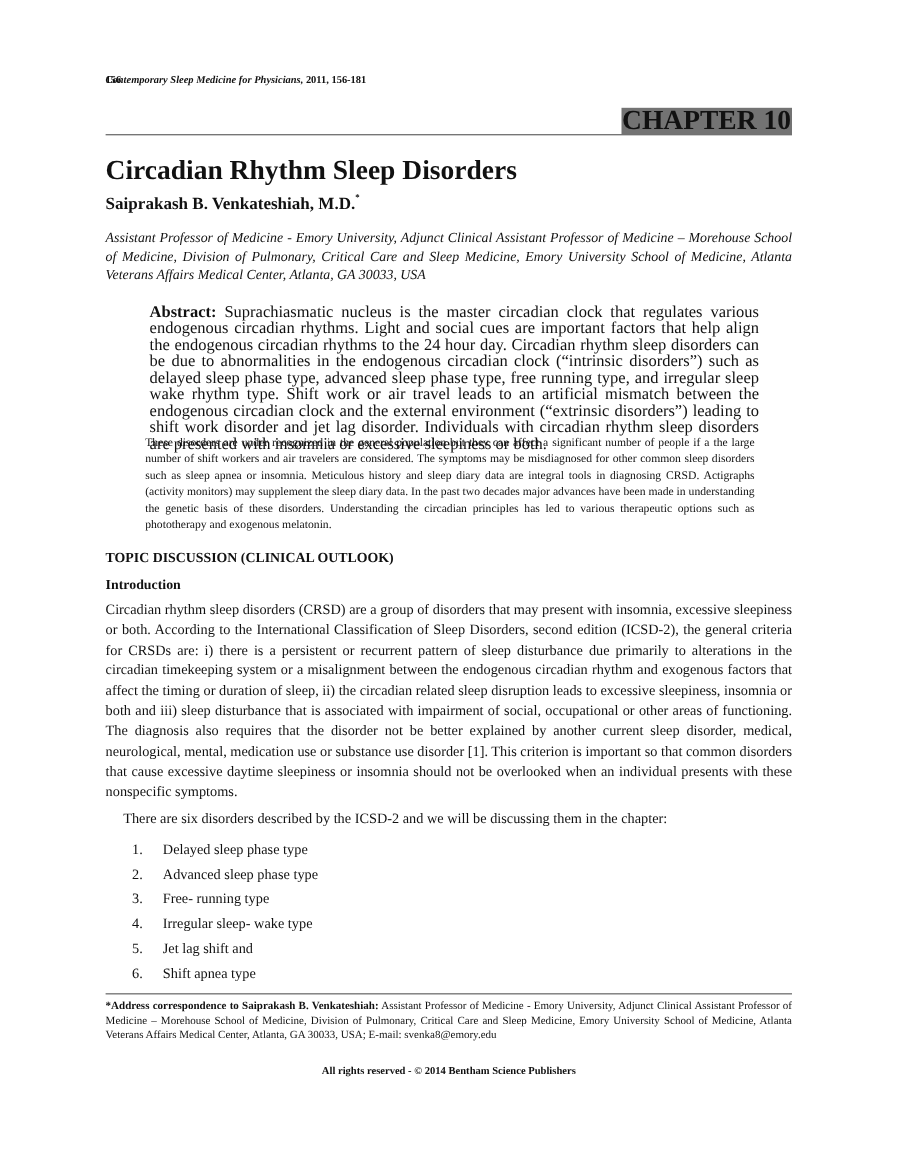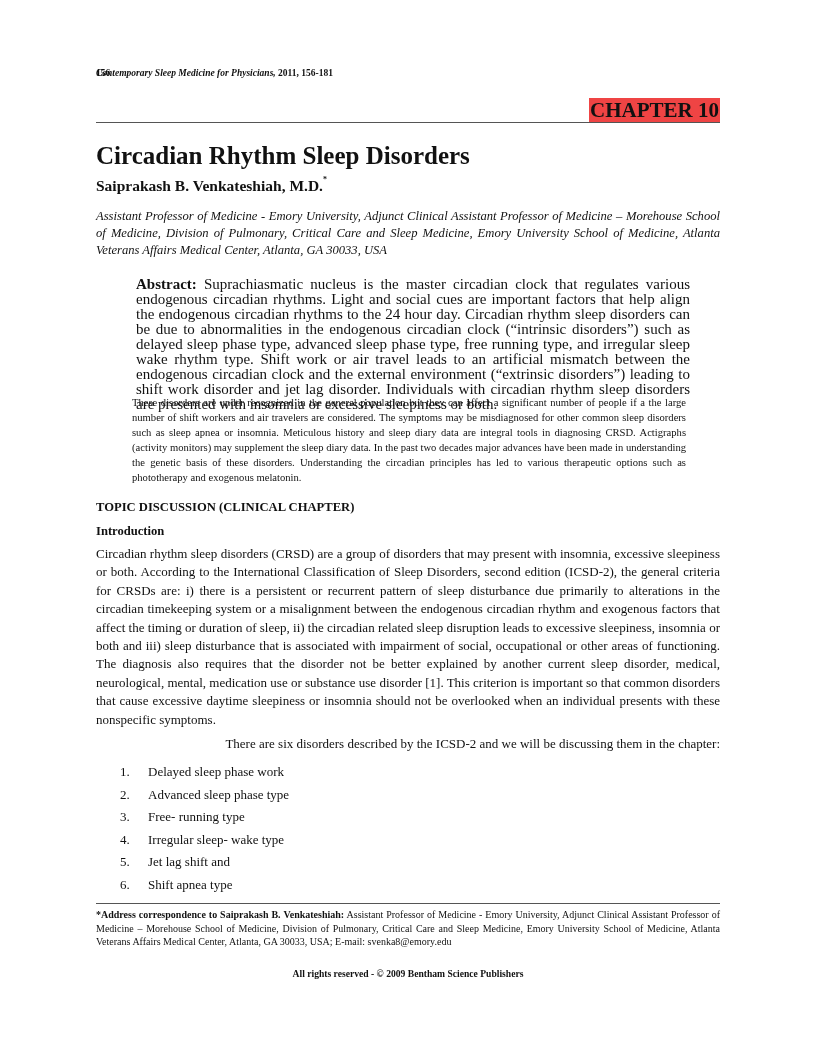--- a/index.html
+++ b/index.html
@@ -5,41 +5,41 @@
   html, body { margin: 0; padding: 0; background: #ffffff; }
   body { width: 816px; height: 1056px; position: relative; overflow: hidden;
          font-family: "Liberation Serif", "DejaVu Serif", serif; color: #111; }
   .page { position: absolute; left: 96px; top: 0; width: 624px; }
 
   .running-head { position: absolute; top: 68px; left: 0; width: 624px; height: 14px; font-size: 9.5px; font-weight: bold; }
   .running-head .pgnum { position: absolute; left: 0; top: 0; text-align: center; }
   .running-head .journal { position: absolute; left: 0; width: 624px; text-align: left; top: 0; font-style: italic; }
   .running-head .journal .years { font-style: normal; }
 
-  .chapter-label { position: absolute; top: 98px; right: 0; background: #ef4444; font-weight: bold;
-                   font-size: 21px; padding: 0 1px; line-height: 24px; margin-left: 30px; }
+  .chapter-label { position: absolute; top: 98px; right: 0; background: #737373; font-weight: bold;
+                   font-size: 25px; padding: 0 1px; line-height: 24px; margin-left: 30px; }
   .header-rule { position: absolute; top: 122px; left: 0; width: 624px; height: 0; border-top: 1.3px solid #555; }
 
   .title { position: absolute; top: 142px; left: 0; font-size: 25px; font-weight: bold; margin: 0; }
   .author { position: absolute; top: 177px; left: 0; font-size: 15.5px; font-weight: bold; margin: 0; }
   .author sup { font-size: 8px; vertical-align: top; position: relative; top: -2px; }
   .affiliation { position: absolute; top: 208px; left: 0; width: 624px; font-size: 12.6px; font-style: italic;
                  line-height: 17px; text-align: justify; margin: 0; }
 
   .abstract { position: absolute; top: 273px; left: 36px; width: 554px; font-size: 15px; line-height: 15px;
               text-align: justify; margin: 4px; }
   .abstract b { font-weight: bold; }
   .abstract2 { position: absolute; top: 395px; left: 36px; width: 554px; font-size: 10.6px; line-height: 15px;
                text-align: justify; margin: 0; }
 
   .section-head { position: absolute; top: 500px; left: 0; font-size: 12.6px; font-weight: bold; margin: 0; }
   .sub-head { position: absolute; top: 524px; left: 0; font-size: 12.6px; font-weight: bold; margin: 0; }
   .intro { position: absolute; top: 545px; left: 0; width: 624px; font-size: 13px; line-height: 18.4px;
            text-align: justify; margin: 0; }
-  .lead-in { position: absolute; top: 735px; left: 0; width: 624px; font-size: 13px; line-height: 18px; margin: 0; text-align: right; }
+  .lead-in { position: absolute; top: 735px; left: 16px; width: 624px; font-size: 13px; line-height: 18px; margin: 0; }
 
   .disorder-list { position: absolute; top: 763px; left: 0; margin: 0; padding: 0; list-style: none; font-size: 13px; }
   .disorder-list li { height: 22.6px; line-height: 18px; position: relative; }
   .disorder-list .num { position: absolute; left: 24px; width: 20px; }
   .disorder-list .txt { position: absolute; left: 52px; white-space: nowrap; }
 
   .foot-rule { position: absolute; top: 903px; left: 0; width: 624px; height: 0; border-top: 1.3px solid #555; }
   .footnote { position: absolute; top: 908px; left: 0; width: 624px; font-size: 10px; line-height: 13.6px;
               text-align: justify; margin: 0; }
   .footnote b { font-weight: bold; }
@@ -60,29 +60,29 @@
   <div class="chapter-label">CHAPTER 10</div>
   <div class="header-rule"></div>
 
   <h1 class="title">Circadian Rhythm Sleep Disorders</h1>
   <p class="author"><span>Saiprakash B. Venkateshiah, M.D.</span><sup>*</sup></p>
   <p class="affiliation">Assistant Professor of Medicine - Emory University, Adjunct Clinical Assistant Professor of Medicine – Morehouse School of Medicine, Division of Pulmonary, Critical Care and Sleep Medicine, Emory University School of Medicine, Atlanta Veterans Affairs Medical Center, Atlanta, GA 30033, USA</p>
 
   <p class="abstract"><b>Abstract:</b><span> Suprachiasmatic nucleus is the master circadian clock that regulates various endogenous circadian rhythms. Light and social cues are important factors that help align the endogenous circadian rhythms to the 24 hour day. Circadian rhythm sleep disorders can be due to abnormalities in the endogenous circadian clock (“intrinsic disorders”) such as delayed sleep phase type, advanced sleep phase type, free running type, and irregular sleep wake rhythm type. Shift work or air travel leads to an artificial mismatch between the endogenous circadian clock and the external environment (“extrinsic disorders”) leading to shift work disorder and jet lag disorder. Individuals with circadian rhythm sleep disorders are presented with insomnia or excessive sleepiness or both.</span></p>
   <p class="abstract2">These disorders are under recognized in the general population but they can affect a significant number of people if a the large number of shift workers and air travelers are considered. The symptoms may be misdiagnosed for other common sleep disorders such as sleep apnea or insomnia. Meticulous history and sleep diary data are integral tools in diagnosing CRSD. Actigraphs (activity monitors) may supplement the sleep diary data. In the past two decades major advances have been made in understanding the genetic basis of these disorders. Understanding the circadian principles has led to various therapeutic options such as phototherapy and exogenous melatonin.</p>
 
-  <h2 class="section-head">TOPIC DISCUSSION (CLINICAL CHAPTER)</h2>
+  <h2 class="section-head">TOPIC DISCUSSION (CLINICAL OUTLOOK)</h2>
   <h3 class="sub-head">Introduction</h3>
   <p class="intro">Circadian rhythm sleep disorders (CRSD) are a group of disorders that may present with insomnia, excessive sleepiness or both. According to the International Classification of Sleep Disorders, second edition (ICSD-2), the general criteria for CRSDs are: i) there is a persistent or recurrent pattern of sleep disturbance due primarily to alterations in the circadian timekeeping system or a misalignment between the endogenous circadian rhythm and exogenous factors that affect the timing or duration of sleep, ii) the circadian related sleep disruption leads to excessive sleepiness, insomnia or both and iii) sleep disturbance that is associated with impairment of social, occupational or other areas of functioning. The diagnosis also requires that the disorder not be better explained by another current sleep disorder, medical, neurological, mental, medication use or substance use disorder [1]. This criterion is important so that common disorders that cause excessive daytime sleepiness or insomnia should not be overlooked when an individual presents with these nonspecific symptoms.</p>
   <p class="lead-in">There are six disorders described by the ICSD-2 and we will be discussing them in the chapter:</p>
 
   <ol class="disorder-list">
     <li>
         <span class="num">1.</span>
-        <span class="txt">Delayed sleep phase work</span>
+        <span class="txt">Delayed sleep phase type</span>
       </li>
     <li>
         <span class="num">2.</span>
         <span class="txt">Advanced sleep phase type</span>
       </li>
     <li>
         <span class="num">3.</span>
         <span class="txt">Free- running type</span>
       </li>
     <li>
@@ -96,15 +96,15 @@
     <li>
         <span class="num">6.</span>
         <span class="txt">Shift apnea type</span>
       </li>
   </ol>
 
   <div class="foot-rule"></div>
   <p class="footnote"><b>*Address correspondence to Saiprakash B. Venkateshiah:</b><span> Assistant Professor of Medicine - Emory University, Adjunct Clinical Assistant Professor of Medicine – Morehouse School of Medicine, Division of Pulmonary, Critical Care and Sleep Medicine, Emory University School of Medicine, Atlanta Veterans Affairs Medical Center, Atlanta, GA 30033, USA; E-mail: svenka8@emory.edu</span></p>
 
   <div class="publisher">
-    <div>All rights reserved - © 2009 Bentham Science Publishers</div>
+    <div>All rights reserved - © 2014 Bentham Science Publishers</div>
   </div>
 </div>
 
 </body></html>

